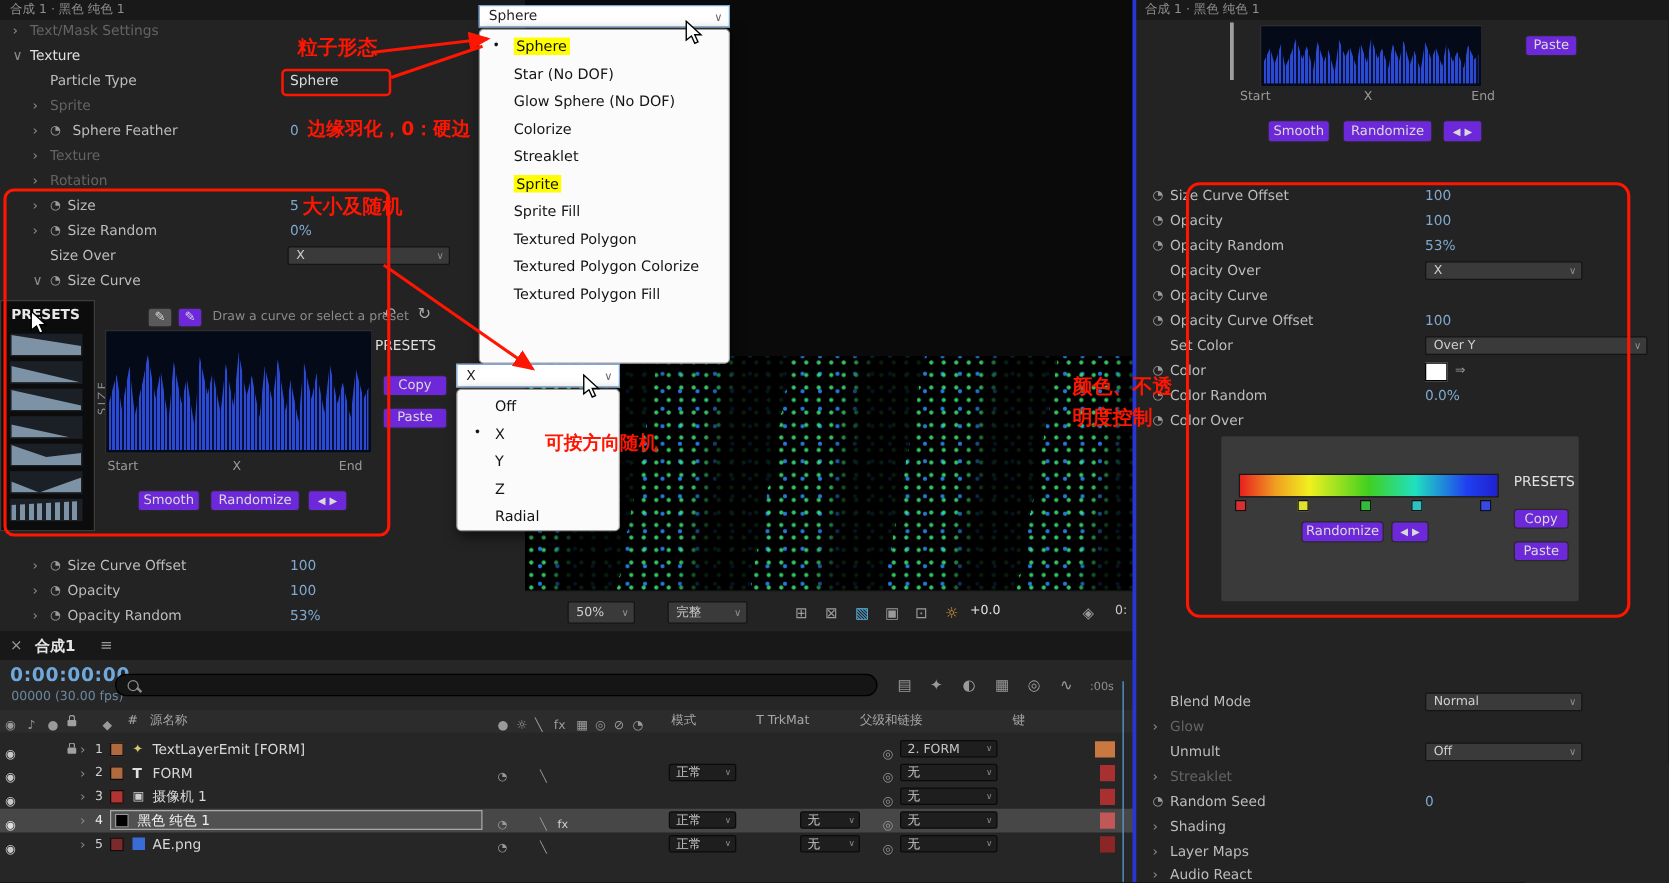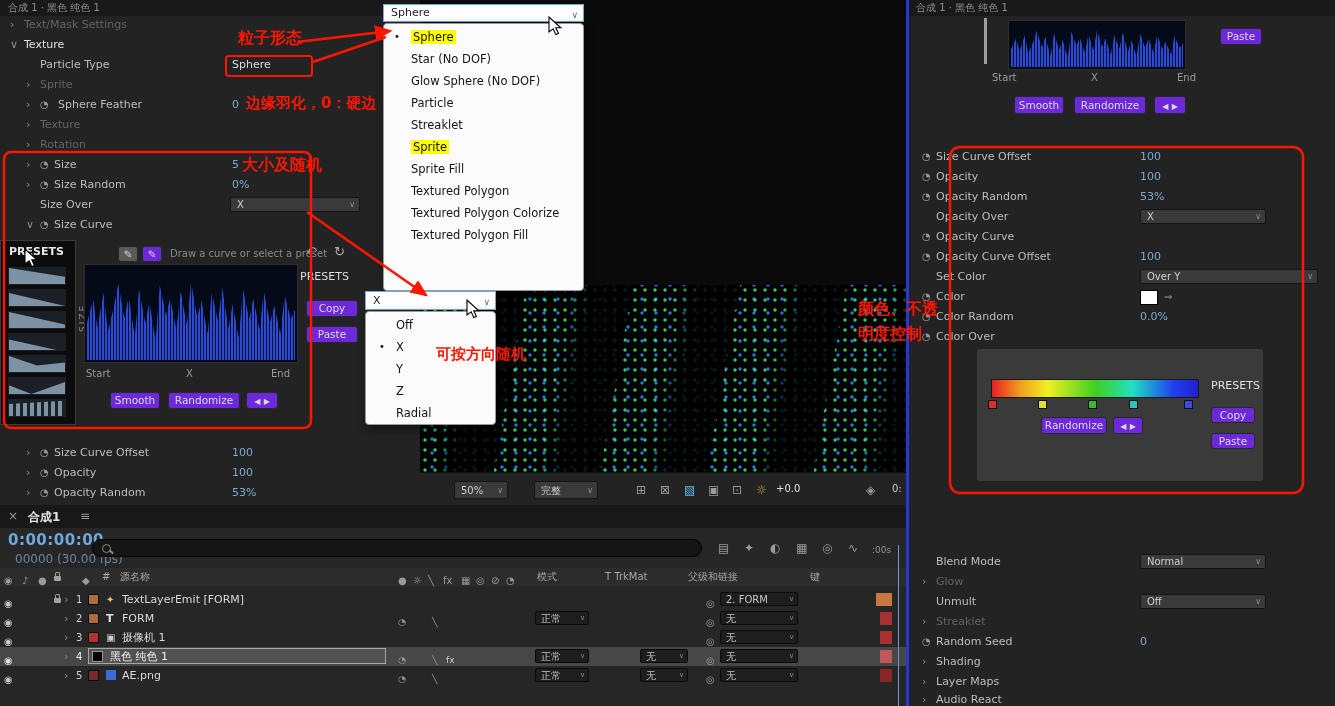--- a/index.html
+++ b/index.html
@@ -188,21 +188,21 @@
     </div>
   </div>
 
   <div class="abs" style="left:0;top:505px;width:908px;height:201px;background:#262626">
     <div class="abs" style="left:0;top:0;width:908px;height:23px;background:#181818">
       <span class="abs" style="left:8px;top:4px;font-size:12px;color:#999">×</span>
       <span class="abs" style="left:28px;top:4px;font-size:12px;font-weight:bold;color:#e5e5e5">合成1</span>
       <span class="abs" style="left:80px;top:4px;font-size:12px;color:#999">≡</span>
     </div>
     <span class="abs" style="left:8px;top:26px;font-size:15px;font-weight:bold;letter-spacing:0.5px;color:#6fa8dc">0:00:00:00</span>
-    <span class="abs" style="left:15px;top:47px;font-size:12px;color:#6c86a0">00000 (30.00 fps)</span>
+    <span class="abs" style="left:9px;top:47px;font-size:10px;color:#6c86a0">00000 (30.00 fps)</span>
     <div class="abs" style="left:92px;top:34px;width:610px;height:18px;background:#151515;border:1px solid #000;border-radius:9px;box-sizing:border-box">
         <div class="magic" style="left:9px;top:4px"></div>
       </div>
     <span class="hicon" style="left:718px;top:36px;font-size:12px">▤</span>
     <span class="hicon" style="left:744px;top:36px;font-size:12px">✦</span>
     <span class="hicon" style="left:770px;top:36px;font-size:12px">◐</span>
     <span class="hicon" style="left:796px;top:36px;font-size:12px">▦</span>
     <span class="hicon" style="left:822px;top:36px;font-size:12px">◎</span>
     <span class="hicon" style="left:848px;top:36px;font-size:12px">∿</span>
     <span class="abs" style="left:872px;top:40px;font-size:9px;color:#909090">:00s</span>
@@ -411,21 +411,21 @@
       </div>
   </div>
 
   <div class="abs" style="left:906px;top:0;width:3px;height:706px;background:#2936d6;z-index:45"></div>
 
   <div class="combo" style="left:383px;top:4px;width:201px;height:18px;line-height:16px"><span>Sphere</span><span class="ca">∨</span></div>
   <div class="menu" style="left:383px;top:23px;width:201px;height:268px">
     <div class="mi"><span class="bl">•</span><span class="hlt">Sphere</span></div>
     <div class="mi"><span>Star (No DOF)</span></div>
     <div class="mi"><span>Glow Sphere (No DOF)</span></div>
-    <div class="mi"><span>Particle</span></div>
+    <div class="mi"><span>Colorize</span></div>
     <div class="mi"><span>Streaklet</span></div>
     <div class="mi"><span class="hlt">Sprite</span></div>
     <div class="mi"><span>Sprite Fill</span></div>
     <div class="mi"><span>Textured Polygon</span></div>
     <div class="mi"><span>Textured Polygon Colorize</span></div>
     <div class="mi"><span>Textured Polygon Fill</span></div>
   </div>
 
   <div class="combo" style="left:365px;top:291px;width:131px;height:19px;line-height:17px"><span>X</span><span class="ca">∨</span></div>
   <div class="menu" style="left:365px;top:311px;width:131px;height:114px">

